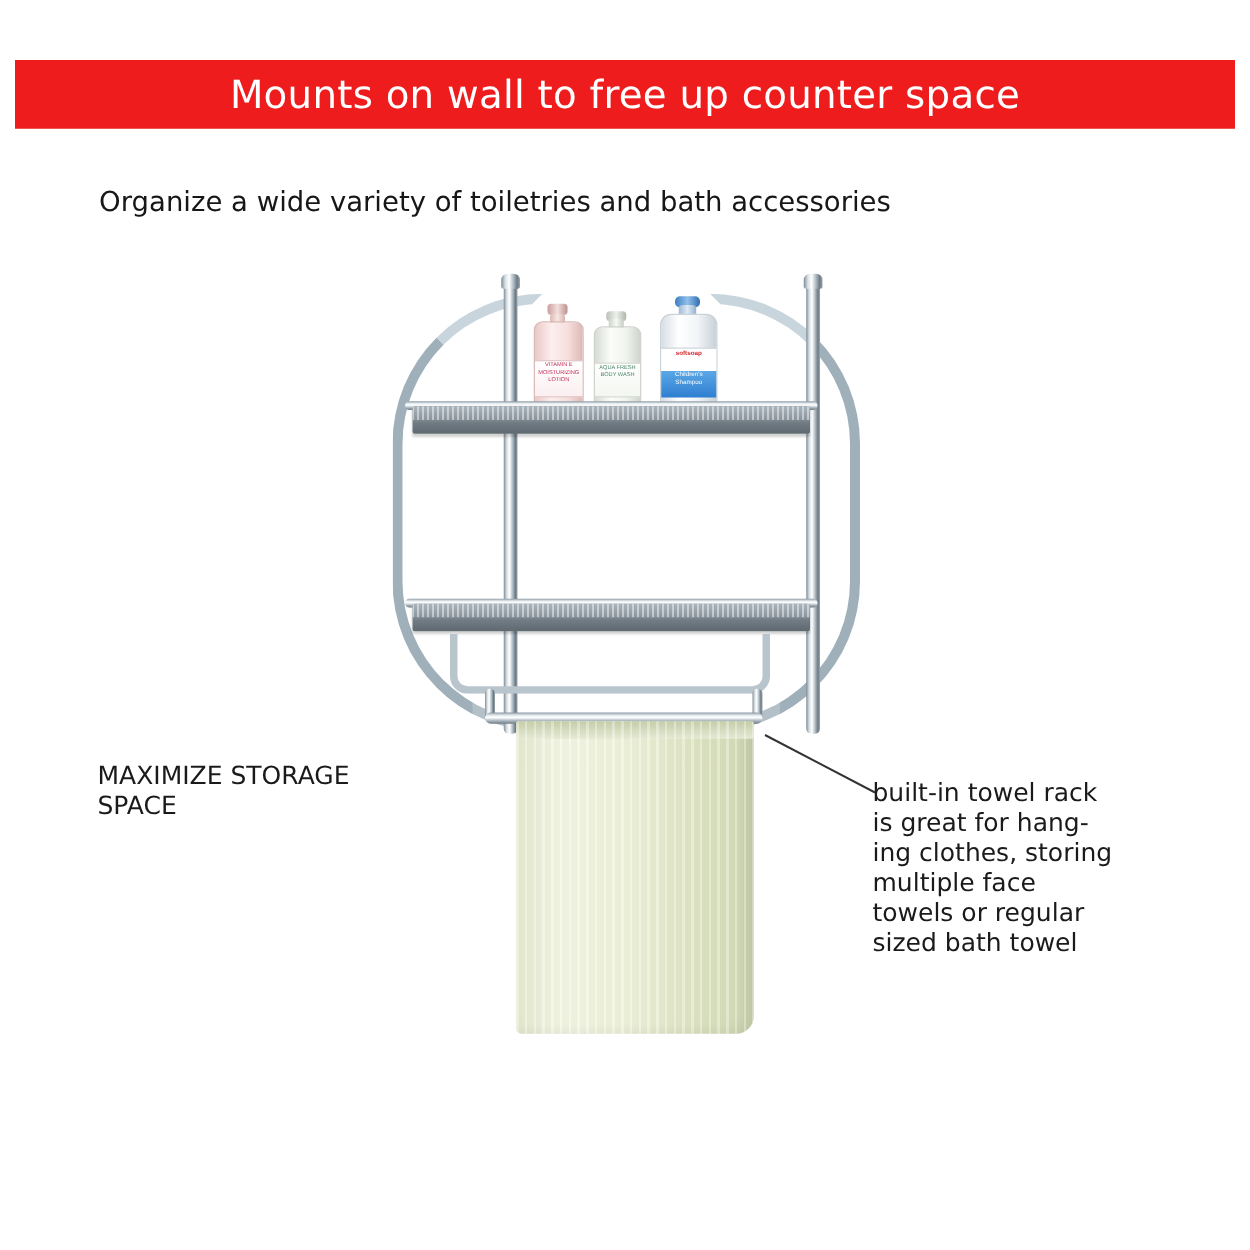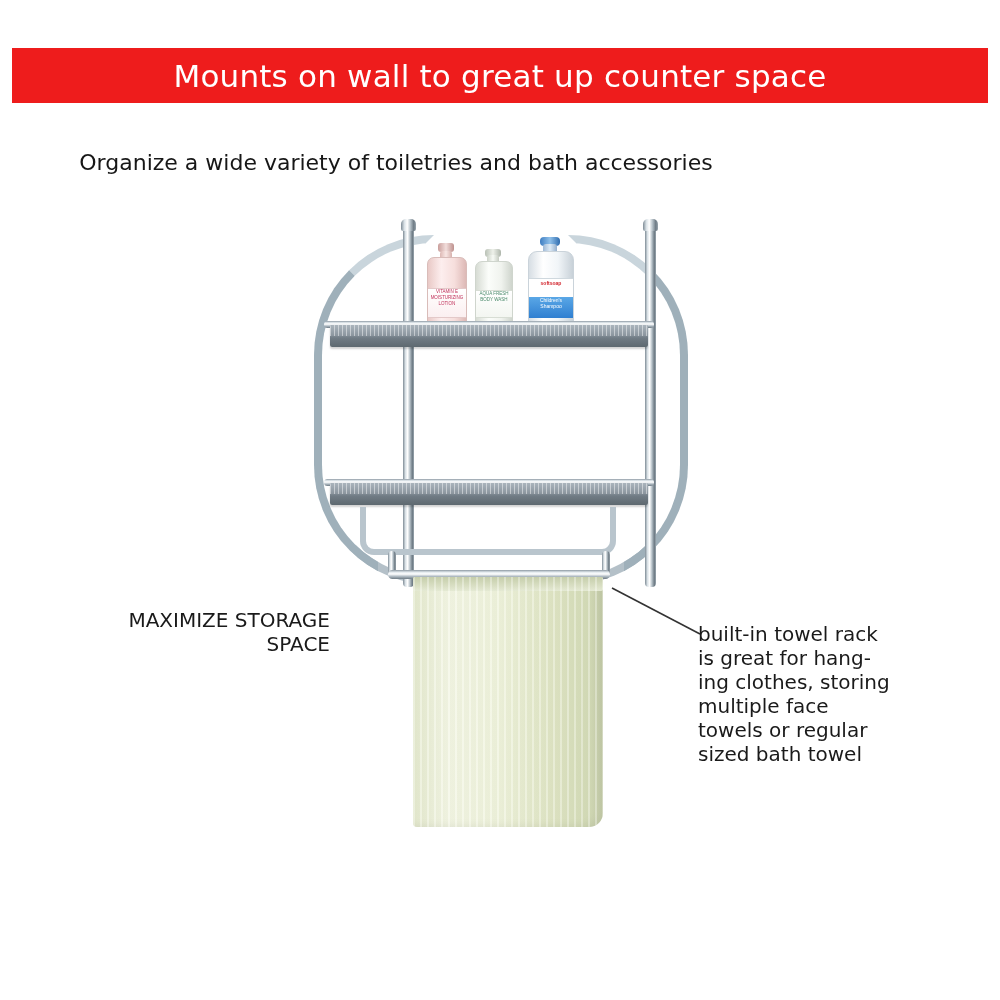--- a/index.html
+++ b/index.html
@@ -301,38 +301,38 @@
   .callout .head {
     font-size: 20px;
     line-height: 24px;
     white-space: pre-line;
   }
   .callout .body {
     font-size: 20px;
     line-height: 24px;
     white-space: pre-line;
   }
-  #callout-left  { left: 60px;  top: 608px; width: 270px; text-align: right; }
+  #callout-left  { left: 78px;  top: 608px; width: 270px; }
   #callout-right { left: 698px; top: 622px; width: 250px; }
 
   
   .leader {
     position: absolute;
     left: 608px;
     top: 582px;
     width: 96px;
     height: 56px;
     pointer-events: none;
   }
 </style>
 </head>
 <body>
 
 <div class="banner">
-  <div class="banner-text">Mounts on wall to great up counter space</div>
+  <div class="banner-text">Mounts on wall to free up counter space</div>
 </div>
 
 <div class="subtitle">Organize a wide variety of toiletries and bath accessories</div>
 
 <div class="product">
 
   <div class="arc arc-left"></div>
   <div class="arc arc-right"></div>
 
   <div class="post post-left chrome-v"></div>

